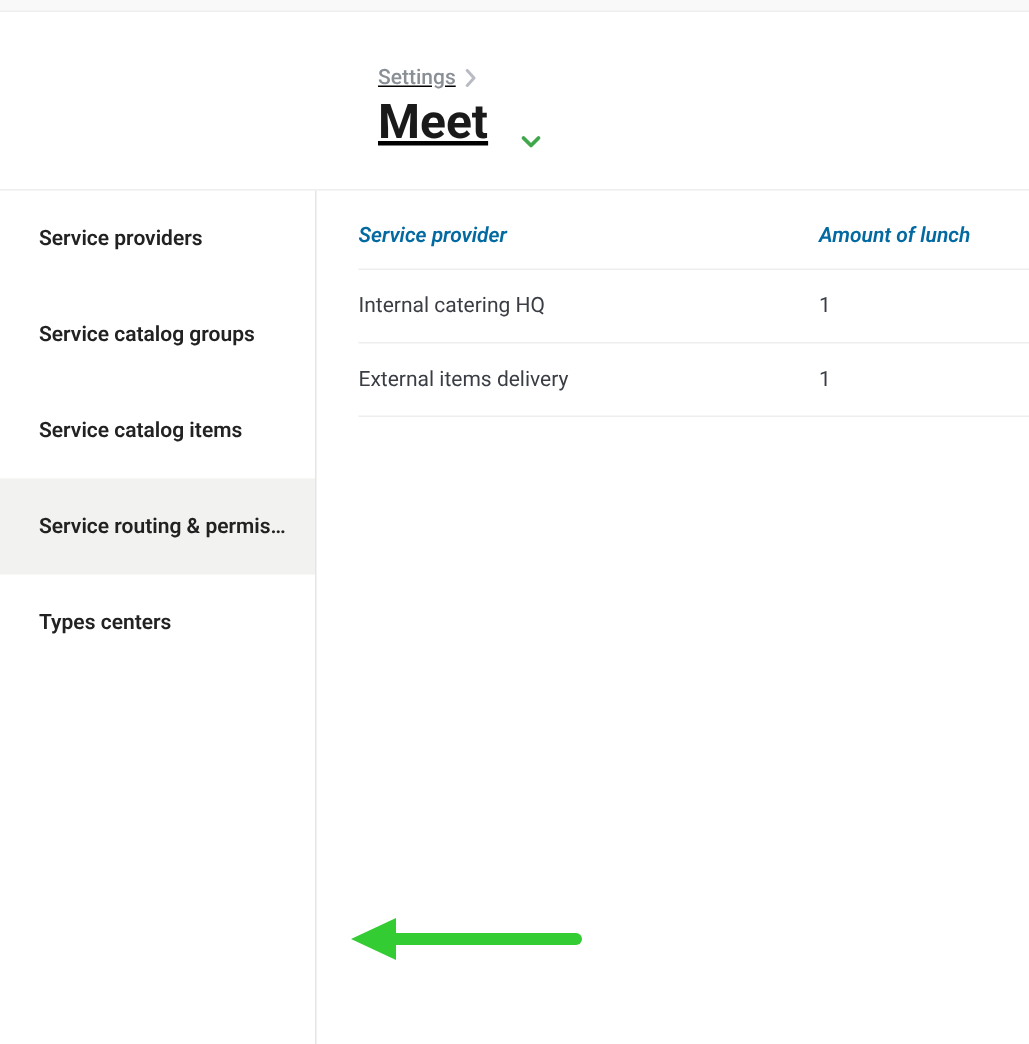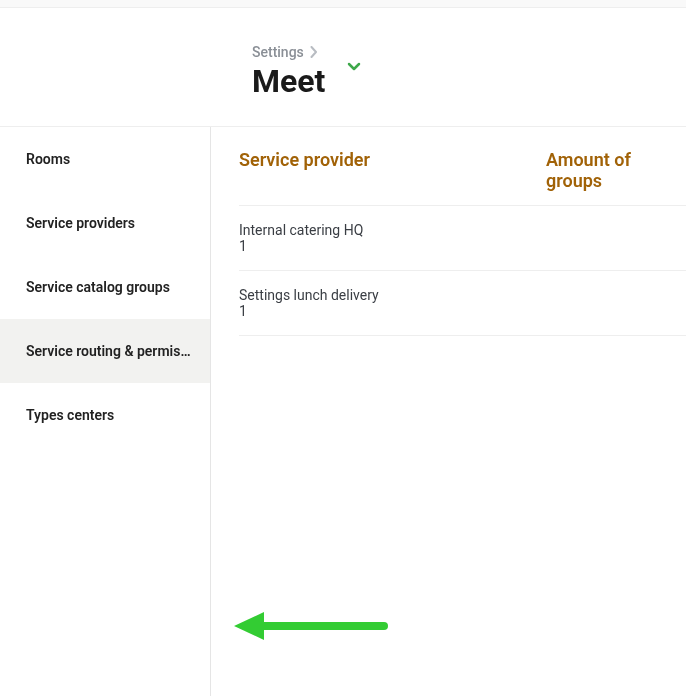--- a/index.html
+++ b/index.html
@@ -16,35 +16,36 @@
       position: relative;
     }
     .topbar {
       height: 8px;
       border-bottom: 1px solid #eee;
       background: #f9f9f9;
     }
     .header {
       padding: 36px 0 26px 252px;
       border-bottom: 1px solid #eee;
+      text-decoration: underline;
     }
     .breadcrumb {
       color: #8a8f96;
       font-size: 14px;
       font-weight: 500;
       display: flex;
       align-items: center;
       margin-bottom: 2px;
     }
     .breadcrumb span {
       margin-right: 6px;
     }
     .title-row {
       display: flex;
-      align-items: flex-start;
+      align-items: flex-end;
       gap: 12px;
     }
     .title {
       font-size: 32px;
       font-weight: 700;
       color: #1a1a1a;
       margin-right: 10px;
     }
     .dropdown-caret {
       color: #3ea84a;
@@ -70,39 +71,39 @@
     .sidebar-item.active {
       background: #f2f2f0;
     }
     .main {
       flex: 1;
       padding: 0 0 0 28px;
     }
     .table-header {
       display: flex;
       padding: 22px 0 14px 0;
-      color: #a16207;
-      font-size: 18px;
+      color: #0369a1;
+      font-size: 14px;
       font-weight: 600;
       border-bottom: 1px solid #eee;
+      font-style: italic;
     }
     .col-provider {
       flex: 1;
     }
     .col-amount {
       width: 140px;
     }
     .table-row {
       display: flex;
       padding: 16px 0;
       border-bottom: 1px solid #eee;
       font-size: 14px;
       color: #3a3e44;
       cursor: pointer;
-      flex-direction: column;
     }
     .table-row .col-provider {
       color: #3a3e44;
     }
     .table-row .col-amount {
       color: #3a3e44;
     }
     .arrow-annotation {
       position: absolute;
       left: 234px;
@@ -126,38 +127,38 @@
   <div class="title-row">
     <div class="title">Meet</div>
     <svg class="dropdown-caret" width="14" height="10" viewBox="0 0 14 10">
       <path d="M2 2 L7 7 L12 2" stroke="#3ea84a" stroke-width="2.5" fill="none" stroke-linecap="round" stroke-linejoin="round"></path>
     </svg>
   </div>
 </div>
 
 <div class="content">
   <div class="sidebar">
-    <div class="sidebar-item"><span>Rooms</span></div>
     <div class="sidebar-item"><span>Service providers</span></div>
     <div class="sidebar-item"><span>Service catalog groups</span></div>
+    <div class="sidebar-item"><span>Service catalog items</span></div>
     <div class="sidebar-item active"><span>Service routing &amp; permissions</span></div>
     <div class="sidebar-item"><span>Types centers</span></div>
   </div>
 
   <div class="main">
     <div class="table-header">
       <div class="col-provider">Service provider</div>
-      <div class="col-amount">Amount of groups</div>
+      <div class="col-amount">Amount of lunch</div>
     </div>
     <div class="table-row">
       <div class="col-provider">Internal catering HQ</div>
       <div class="col-amount">1</div>
     </div>
     <div class="table-row">
-      <div class="col-provider">Settings lunch delivery</div>
+      <div class="col-provider">External items delivery</div>
       <div class="col-amount">1</div>
     </div>
   </div>
 </div>
 
 <svg class="arrow-annotation" width="160" height="40" viewBox="0 0 160 40">
   <line x1="150" y1="20" x2="26" y2="20" stroke="#33cc33" stroke-width="8" stroke-linecap="round"></line>
   <polygon points="0,20 30,6 30,34" fill="#33cc33"></polygon>
 </svg>
 

